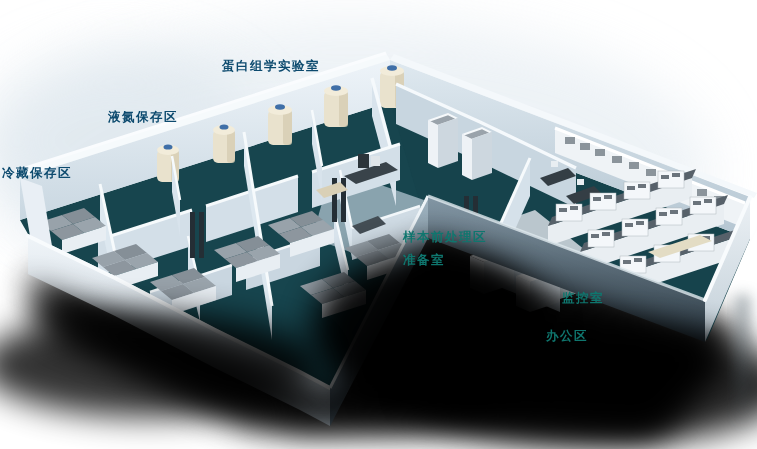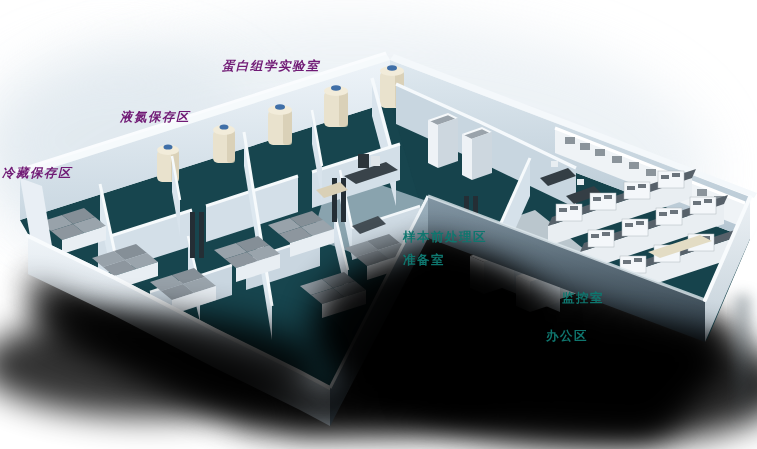--- a/index.html
+++ b/index.html
@@ -5,21 +5,21 @@
   html,body{margin:0;padding:0;background:#ffffff;}
   .stage{
     position:relative;width:757px;height:449px;background:#ffffff;
     overflow:hidden;font-family:"DejaVu Sans","Liberation Sans",sans-serif;
   }
   .stage svg{position:absolute;left:0;top:0;}
   .lbl{
     position:absolute;font-weight:bold;font-size:12.5px;line-height:1;
     letter-spacing:1.5px;white-space:nowrap;user-select:none;
   }
-  .lbl.dark{color:#701a75;font-style:italic;}
+  .lbl.dark{color:#0c4a6e;}
   .lbl.light{color:#0f766e;}
 </style>
 </head>
 <body>
 
 <div class="stage">
 
 <svg width="757" height="449" viewBox="0 0 757 449">
   <defs>
     <filter id="fSoft" x="-40%" y="-40%" width="180%" height="180%">
@@ -375,20 +375,20 @@
   <g>
     <polygon points="25,285 335,385 345,372 428,240 440,248 700,345 735,355 650,435 250,430 40,330" fill="#000" opacity="0.85" filter="url(#fSoft)"></polygon>
     <ellipse cx="430" cy="330" rx="120" ry="80" fill="#000" opacity="0.95" filter="url(#fSoft)"></ellipse>
     <ellipse cx="150" cy="365" rx="170" ry="52" fill="#000" opacity="0.8" filter="url(#fSoft)"></ellipse>
     <ellipse cx="600" cy="385" rx="190" ry="60" fill="#000" opacity="0.85" filter="url(#fSoft)"></ellipse>
     <rect x="736" y="295" width="14" height="135" fill="url(#gStreak)" opacity="0.55" filter="url(#fMed)"></rect>
   </g>
 </svg>
 
 <div class="lbl dark" style="left:222px;top:60px;">蛋白组学实验室</div>
-<div class="lbl dark" style="left:120px;top:111px;">液氮保存区</div>
+<div class="lbl dark" style="left:108px;top:111px;">液氮保存区</div>
 <div class="lbl dark" style="left:2px;top:167px;">冷藏保存区</div>
 <div class="lbl light" style="left:403px;top:231px;">样本前处理区</div>
 <div class="lbl light" style="left:403px;top:254px;">准备室</div>
 <div class="lbl light" style="left:546px;top:285px;margin-top:45px;">办公区</div>
 <div class="lbl light" style="left:562px;top:292px;">监控室</div>
 
 </div>
 
 </body></html>

